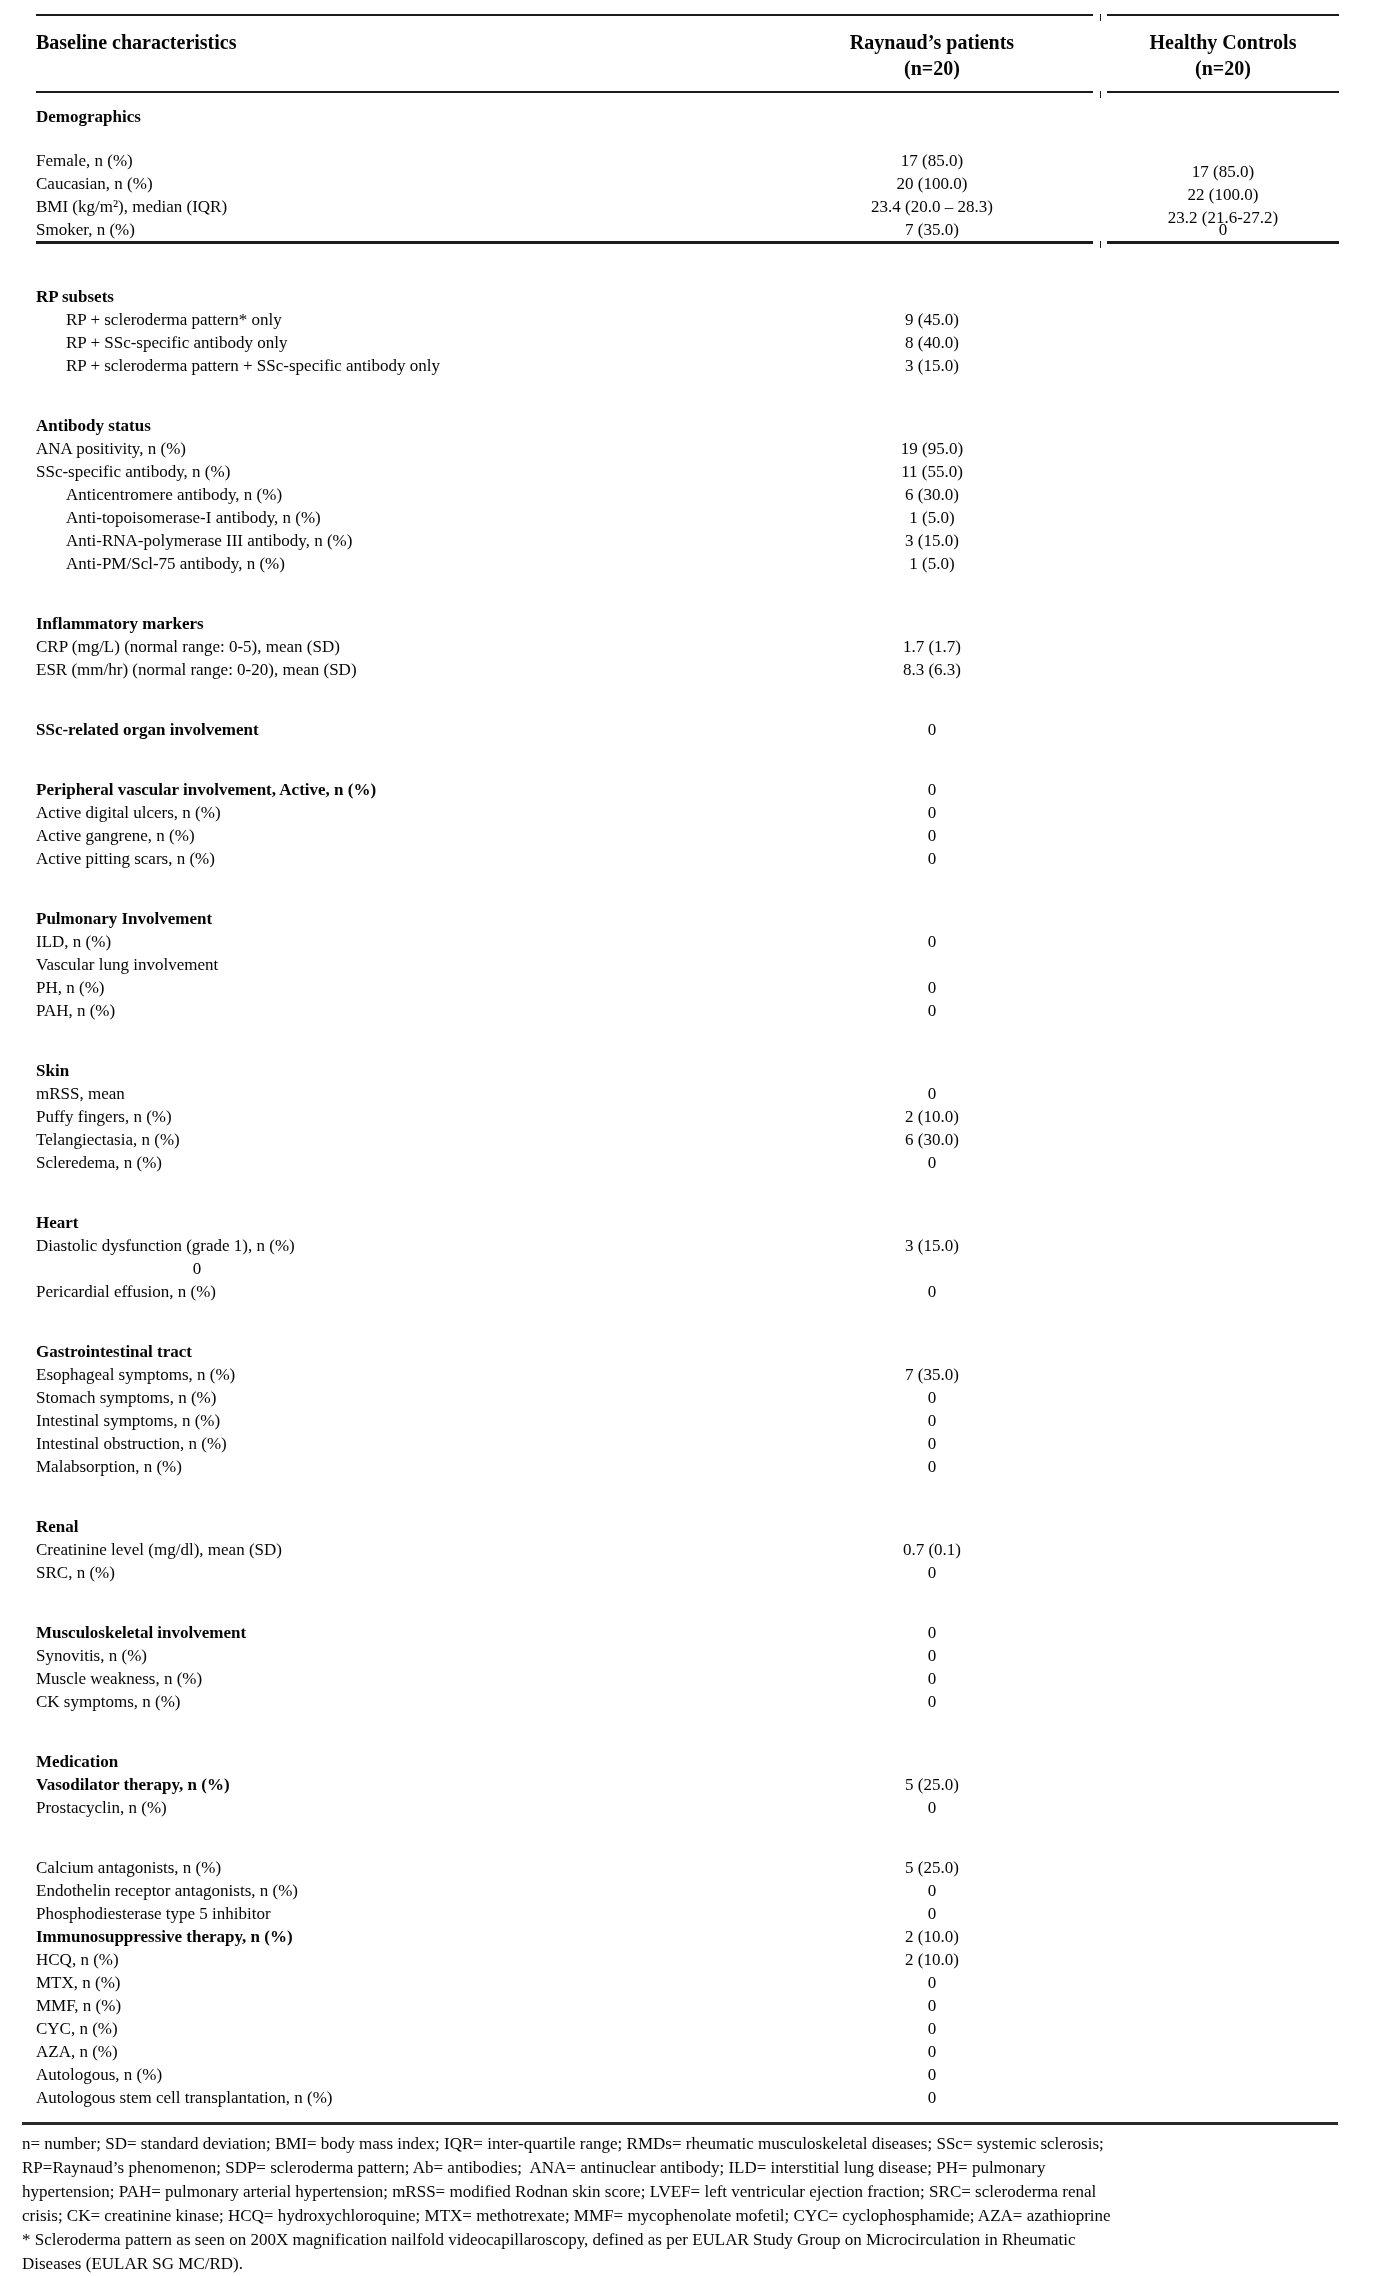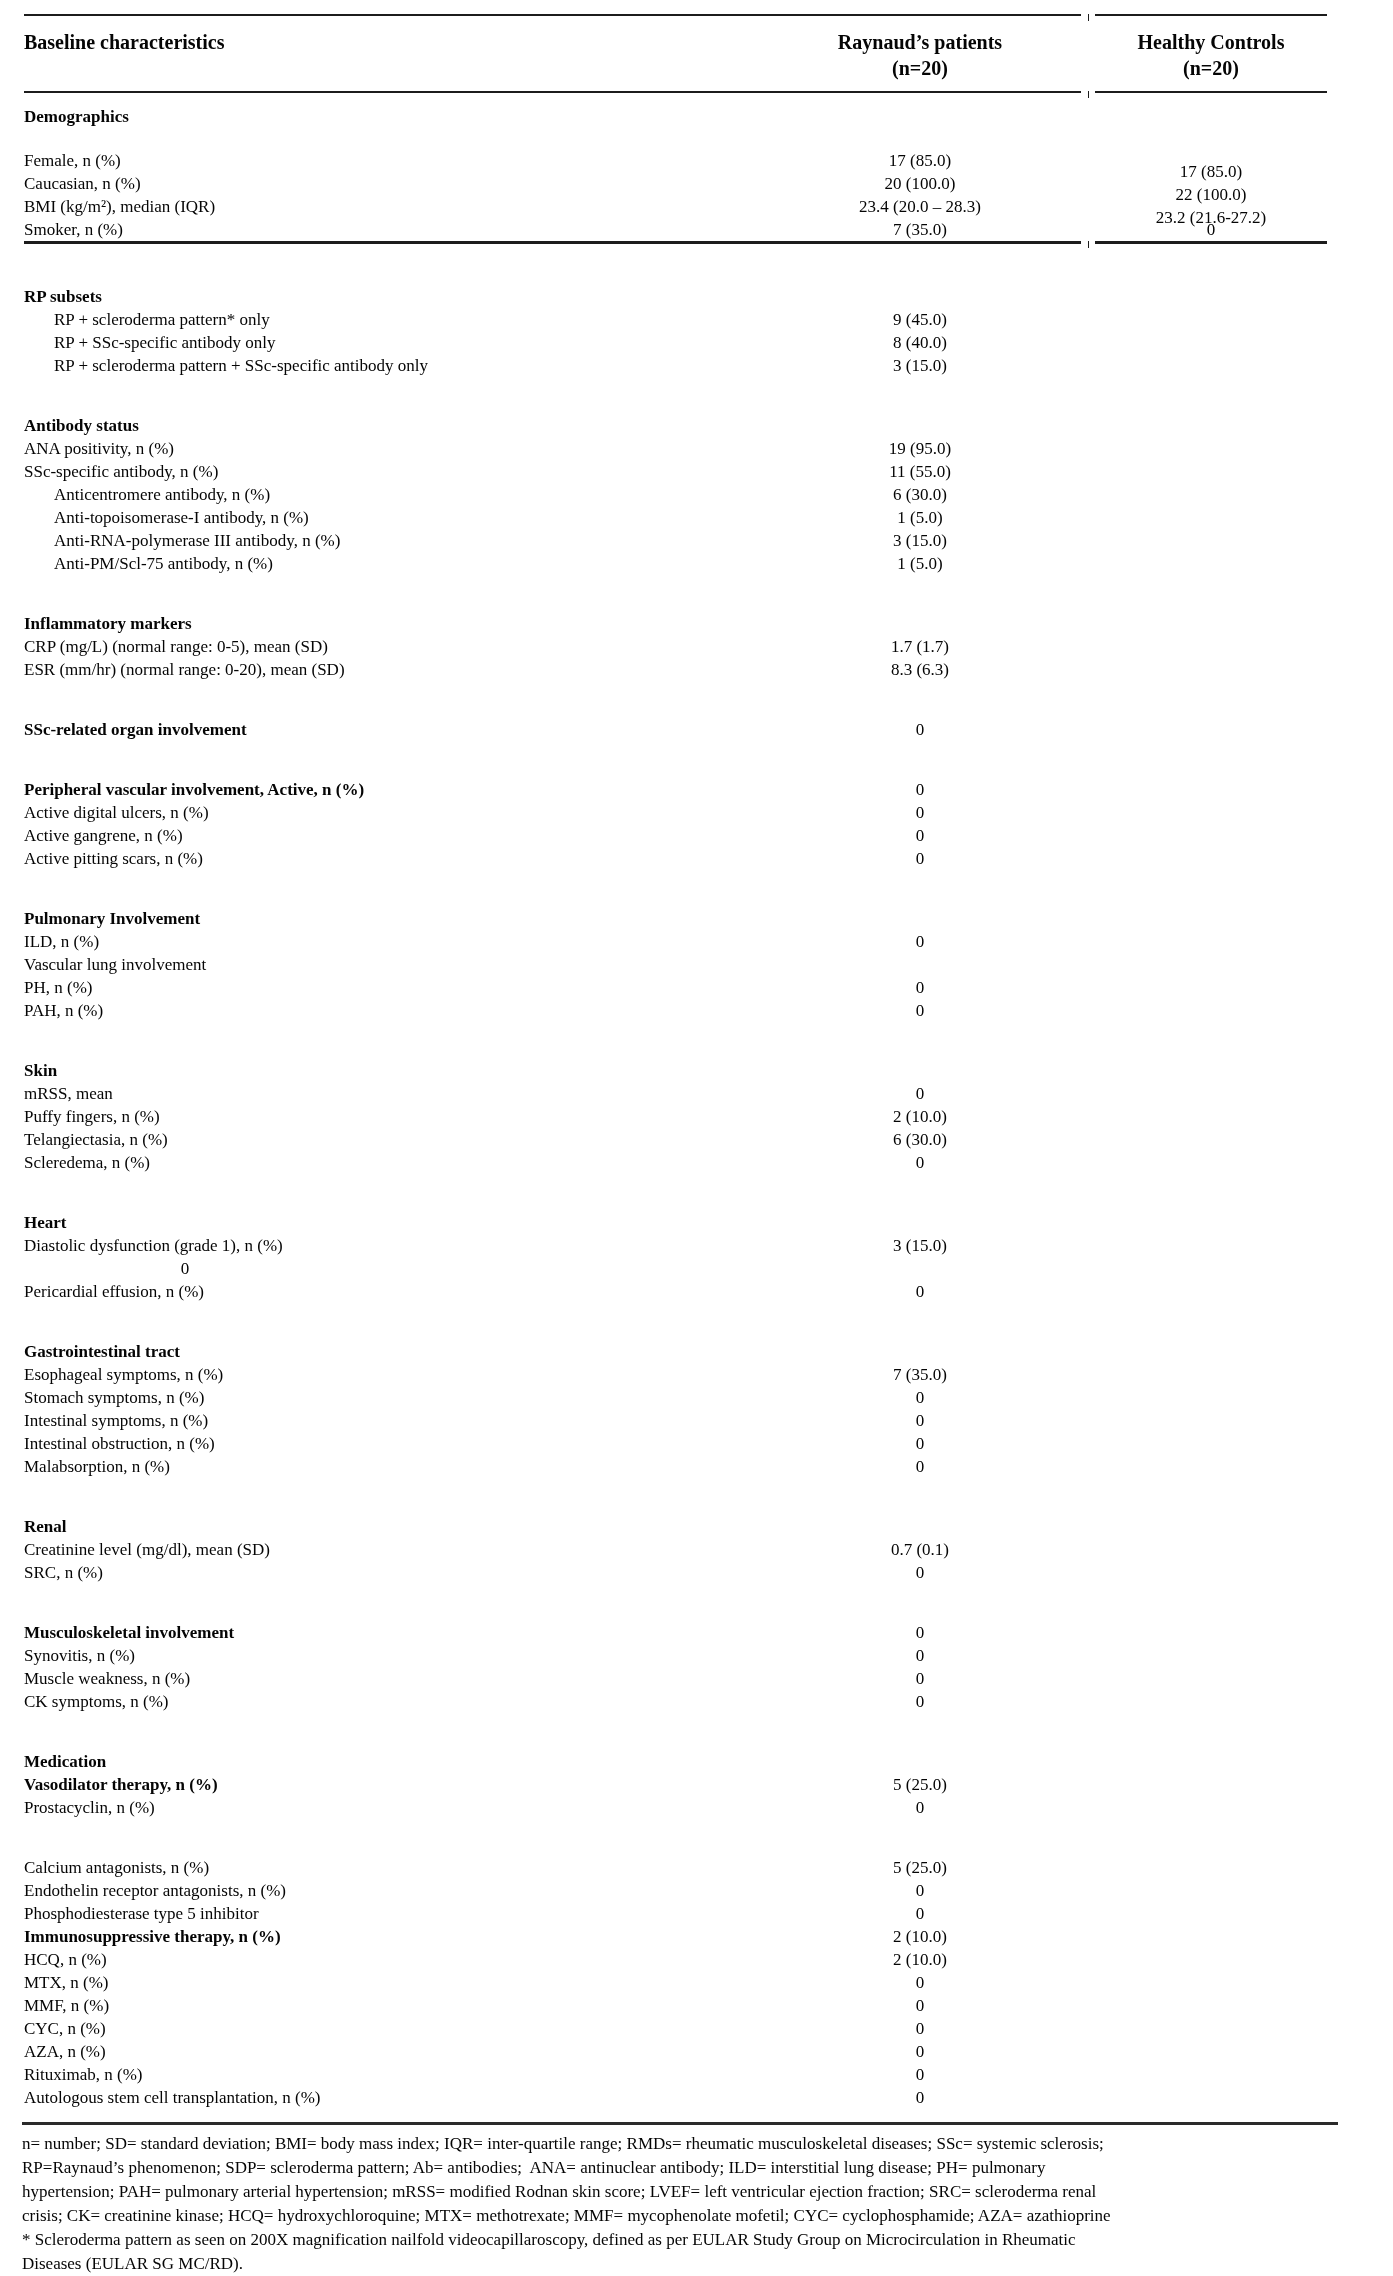--- a/index.html
+++ b/index.html
@@ -2,21 +2,21 @@
 <html><head>
 <meta charset="utf-8">
 <style>
   html,body{margin:0;padding:0;background:#fff;}
   body{
     width:1393px;height:2276px;overflow:hidden;
     font-family:"Liberation Serif","DejaVu Serif",serif;
     color:#050505;
   }
   .page{position:relative;padding-top:14px;}
-  .tbl{margin-left:24px;width:1303px;}
+  .tbl{margin-left:36px;width:1303px;}
 
   
   .rule{display:flex;align-items:flex-start;}
   .rule .seg1{width:1057px;border-top:2px solid #1c1c1c;}
   .rule .vgap{width:14px;display:flex;justify-content:center;}
   .rule .vgap .tick{width:1px;height:7px;background:#1c1c1c;}
   .rule .seg2{flex:1;border-top:2px solid #1c1c1c;}
   .rule.thick .seg1,.rule.thick .seg2{border-top-width:3px;}
 
   .hdr{display:flex;padding:8px 0 10px 0;font-size:20px;font-weight:bold;line-height:26px;}
@@ -410,21 +410,21 @@
     <div class="c1"><span class="lbl">CYC, n (%)</span></div>
     <div class="c2">0</div>
     <div class="c3"></div>
   </div>
         <div class="row">
     <div class="c1"><span class="lbl">AZA, n (%)</span></div>
     <div class="c2">0</div>
     <div class="c3"></div>
   </div>
         <div class="row">
-    <div class="c1"><span class="lbl">Rituximab, n (%)</span></div>
+    <div class="c1"><span class="lbl">Autologous, n (%)</span></div>
     <div class="c2">0</div>
     <div class="c3"></div>
   </div>
         <div class="row">
     <div class="c1"><span class="lbl">Autologous stem cell transplantation, n (%)</span></div>
     <div class="c2">0</div>
     <div class="c3"></div>
   </div>
       </div>
 

